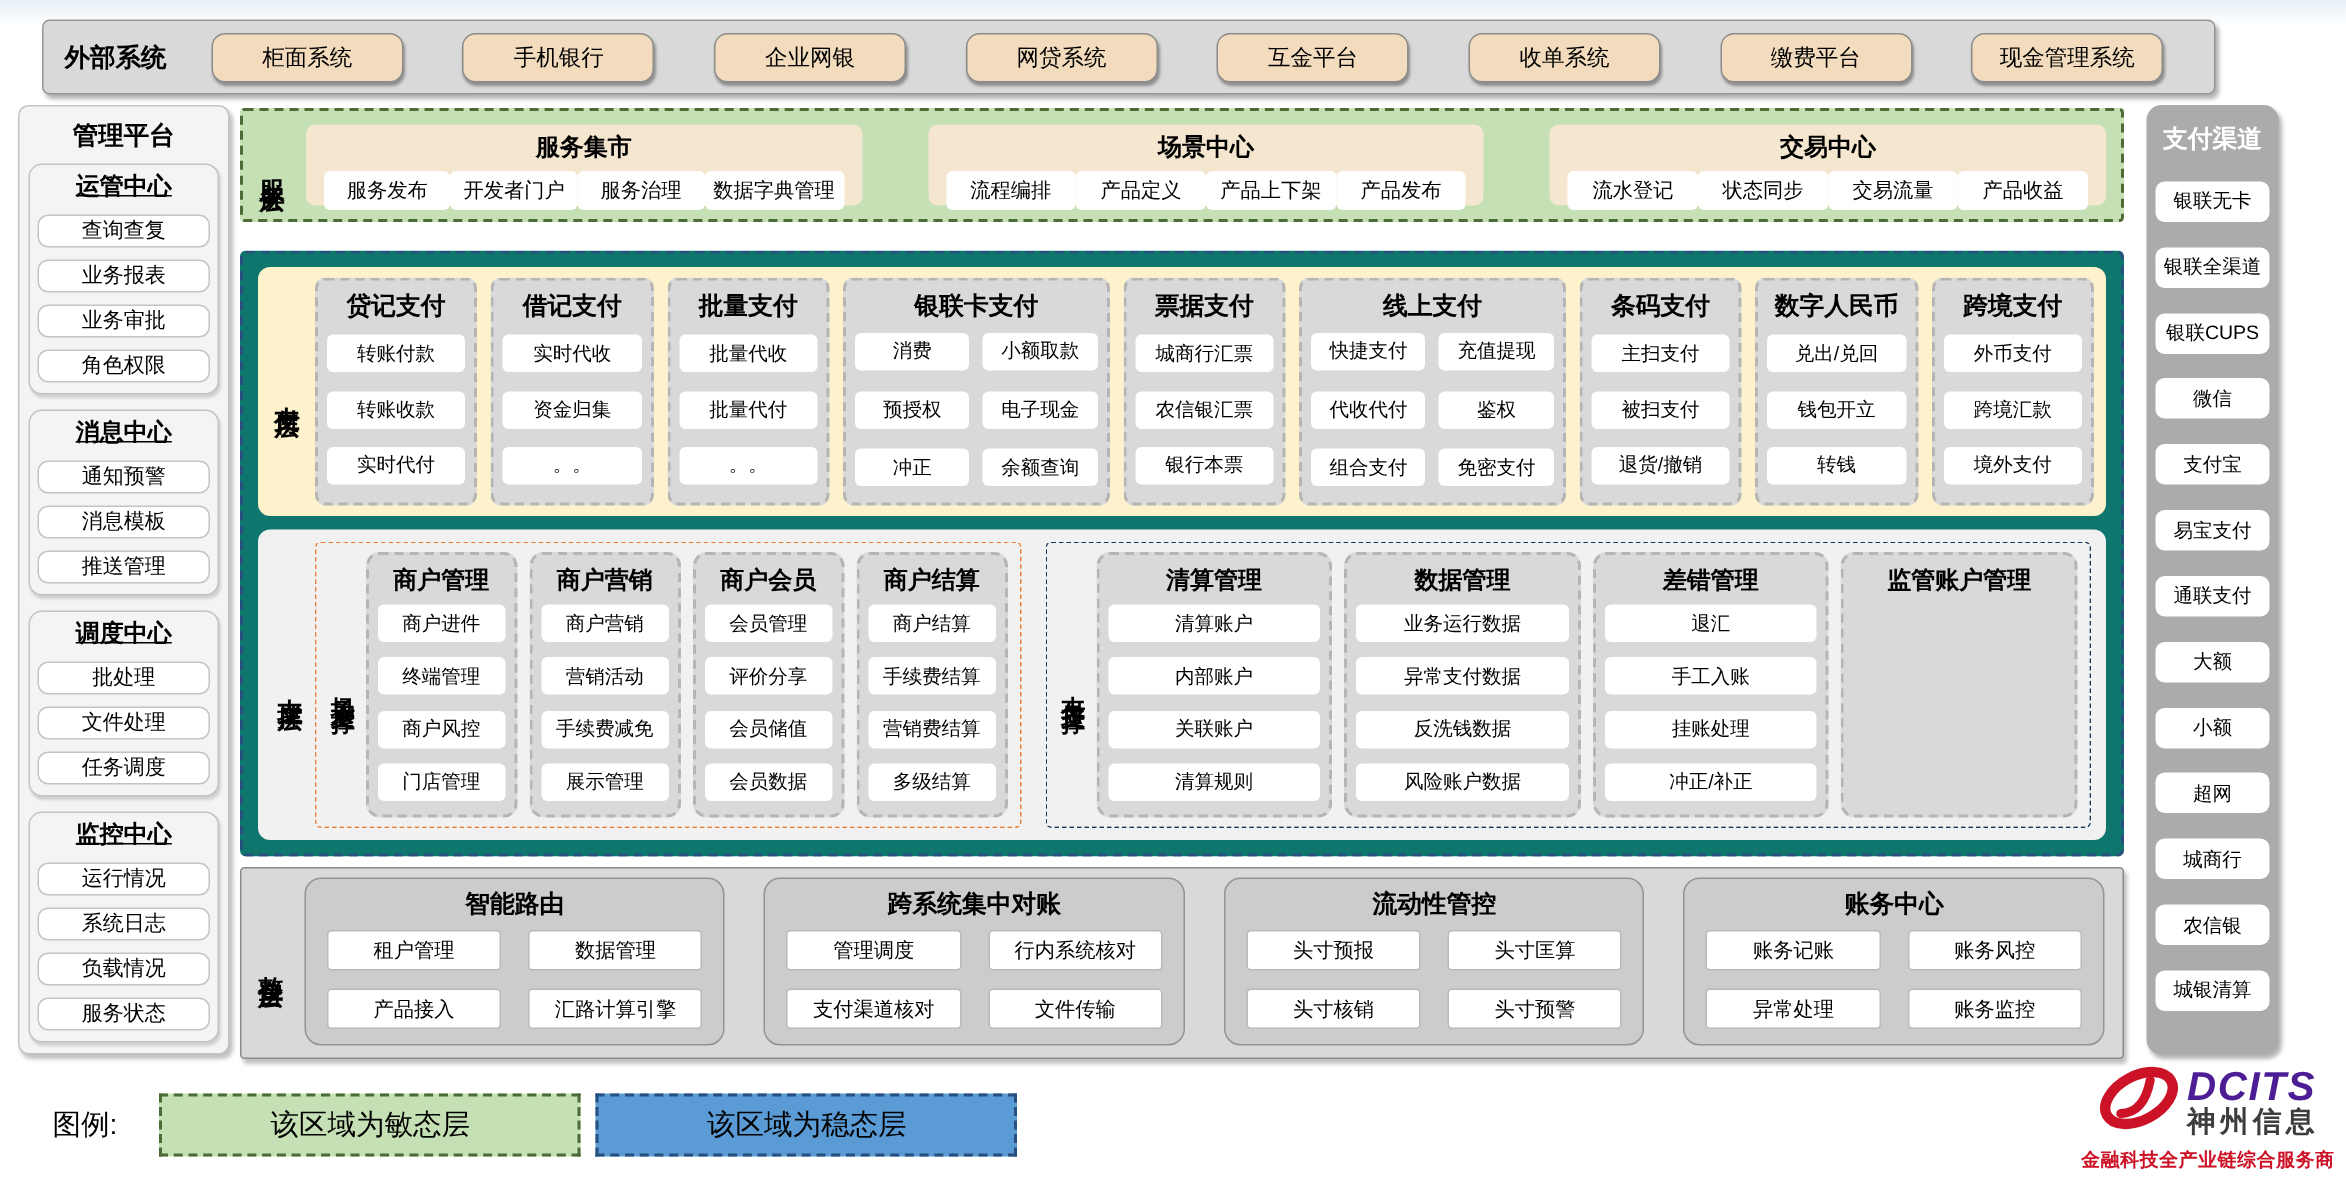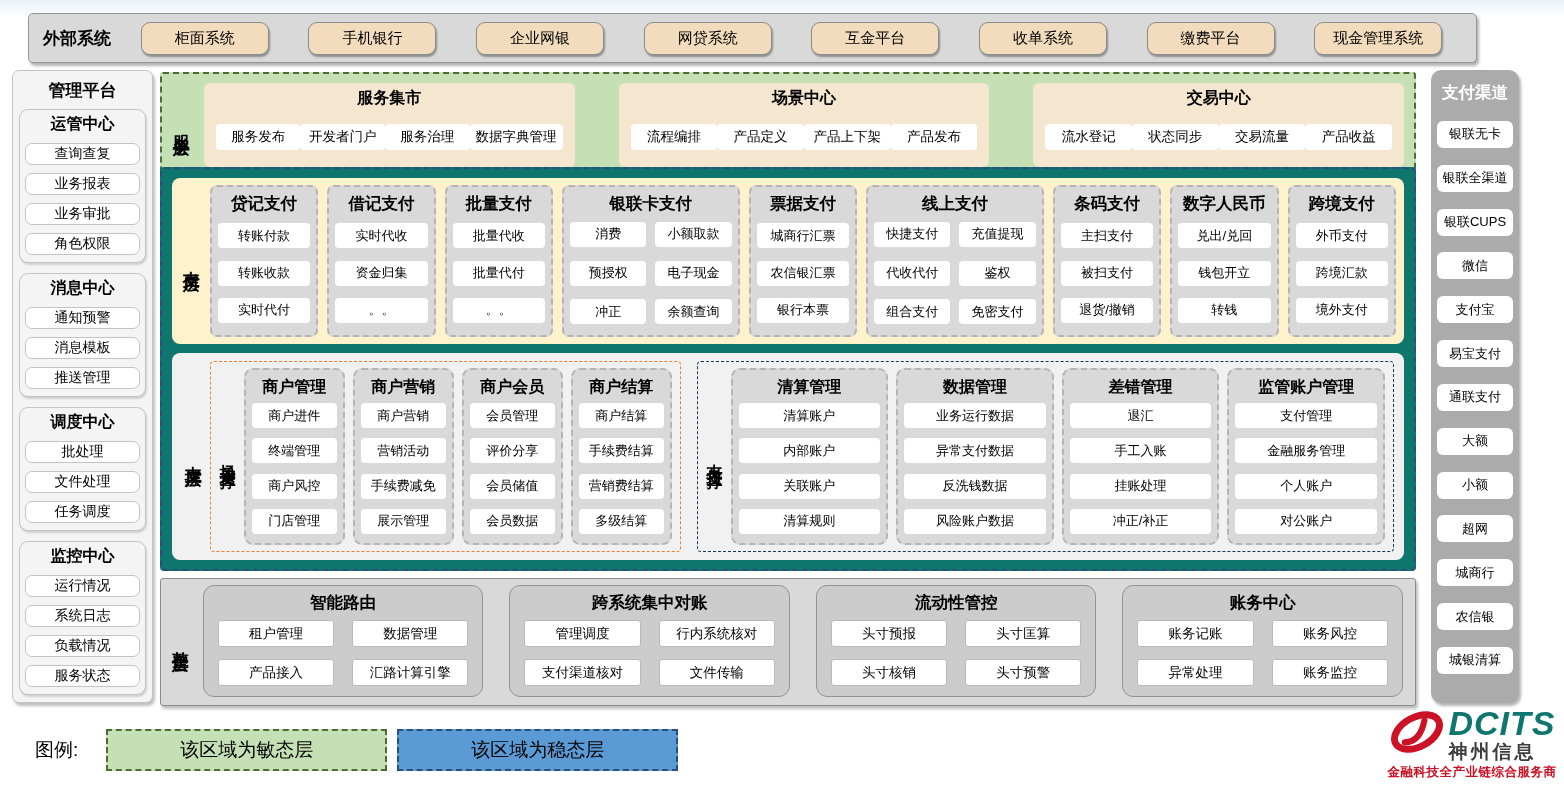--- a/index.html
+++ b/index.html
@@ -23,28 +23,28 @@
   
   .left-col{position:absolute;left:12px;top:70px;width:141px;height:633px;
     background:#f4f4f4;border:1px solid #c4c4c4;border-radius:7px;
     display:flex;flex-direction:column;justify-content:space-between;
     padding:5px 6px 8px;box-shadow:2px 3px 3px rgba(0,0,0,.25);}
   .left-title{text-align:center;font-weight:bold;font-size:17px;padding:3px 0;}
   .side-groups{flex:1;display:flex;flex-direction:column;justify-content:space-between;gap:10px;margin-top:4px;}
   .side-group{background:#f4f4f4;border:1px solid #c4c4c4;border-radius:9px;
     padding:4px 5px 7px;display:flex;flex-direction:column;gap:8px;flex:1;
     justify-content:space-evenly;box-shadow:1px 2px 2px rgba(0,0,0,.15);}
-  .side-group-title{text-align:center;font-weight:bold;font-size:16px;}
+  .side-group-title{text-align:center;font-weight:bold;font-size:16px;text-decoration:underline;}
   .side-btn{background:#fff;border:1px solid #c4c4c4;border-radius:7px;height:22px;
     display:flex;align-items:center;justify-content:center;font-size:14px;white-space:nowrap;}
   
   .v-label{writing-mode:vertical-rl;text-orientation:upright;font-weight:bold;
     font-size:17px;letter-spacing:3px;line-height:1.05;align-self:center;white-space:nowrap;}
   
-  .service{position:absolute;left:160px;top:72px;width:1256px;height:106px;
+  .service{position:absolute;left:160px;top:72px;width:1256px;height:76px;
     background:#c5e0b4;border:2px dashed #4c6b35;border-radius:3px;
     display:flex;align-items:center;padding:5px 8px 5px 10px;gap:12px;}
   .service-groups{flex:1;display:flex;gap:44px;height:100%;padding:4px 2px;}
   .svc-group{flex:1;background:#f5e6d0;border-radius:6px;padding:3px 12px 7px;
     display:flex;flex-direction:column;}
   .svc-title{text-align:center;font-weight:bold;font-size:16px;padding:2px 0 5px;}
   .svc-items{flex:1;display:flex;justify-content:space-between;align-items:center;}
   .white-chip{background:#fff;border-radius:4px;height:26px;flex:1;
     display:flex;align-items:center;justify-content:center;font-size:13.5px;white-space:nowrap;padding:0 6px;}
   
@@ -99,21 +99,21 @@
   .legend-label{font-size:19px;margin-right:28px;}
   .legend-box{width:281px;height:42px;display:flex;align-items:center;justify-content:center;
     font-size:19px;margin-right:10px;}
   .legend-box.green{background:#c5e0b4;border:2px dashed #4c6b35;}
   .legend-box.blue{background:#5b9bd5;border:2px dashed #27507e;}
   
   .logo{position:absolute;left:1388px;top:706px;width:168px;
     display:flex;flex-direction:column;align-items:center;gap:2px;}
   .logo-row{display:flex;align-items:center;gap:4px;}
   .logo-texts{display:flex;flex-direction:column;line-height:1.05;}
-  .logo-brand{color:#0f766e;font-weight:bold;font-style:italic;font-size:34px;letter-spacing:1px;}
+  .logo-brand{color:#4c1d95;font-weight:bold;font-style:italic;font-size:27px;letter-spacing:1px;}
   .logo-company{color:#3d3d3d;font-weight:bold;font-size:19px;letter-spacing:3px;}
   .logo-tagline{color:#cc1226;font-weight:bold;font-size:12.5px;white-space:nowrap;letter-spacing:.5px;}
 </style>
 </head>
 <body>
 
 <div class="top-bar">
   <div class="top-label">外部系统</div>
   <div class="top-items" id="external-items">
       <div class="tan-btn">柜面系统</div>
@@ -342,26 +342,20 @@
             <div class="sup-col-title">差错管理</div>
             <div class="sup-items">
               <div class="white-btn">退汇</div>
               <div class="white-btn">手工入账</div>
               <div class="white-btn">挂账处理</div>
               <div class="white-btn">冲正/补正</div>
             </div>
           </div>
           <div class="sup-col">
             <div class="sup-col-title">监管账户管理</div>
-            <div class="sup-items">
-              <div class="white-btn">支付管理</div>
-              <div class="white-btn">金融服务管理</div>
-              <div class="white-btn">个人账户</div>
-              <div class="white-btn">对公账户</div>
-            </div>
           </div>
         </div>
       </div>
   </div>
 </div>
 
 <div class="integration">
   <div class="v-label">整合层</div>
   <div class="int-groups" id="int-groups">
       <div class="int-group">

